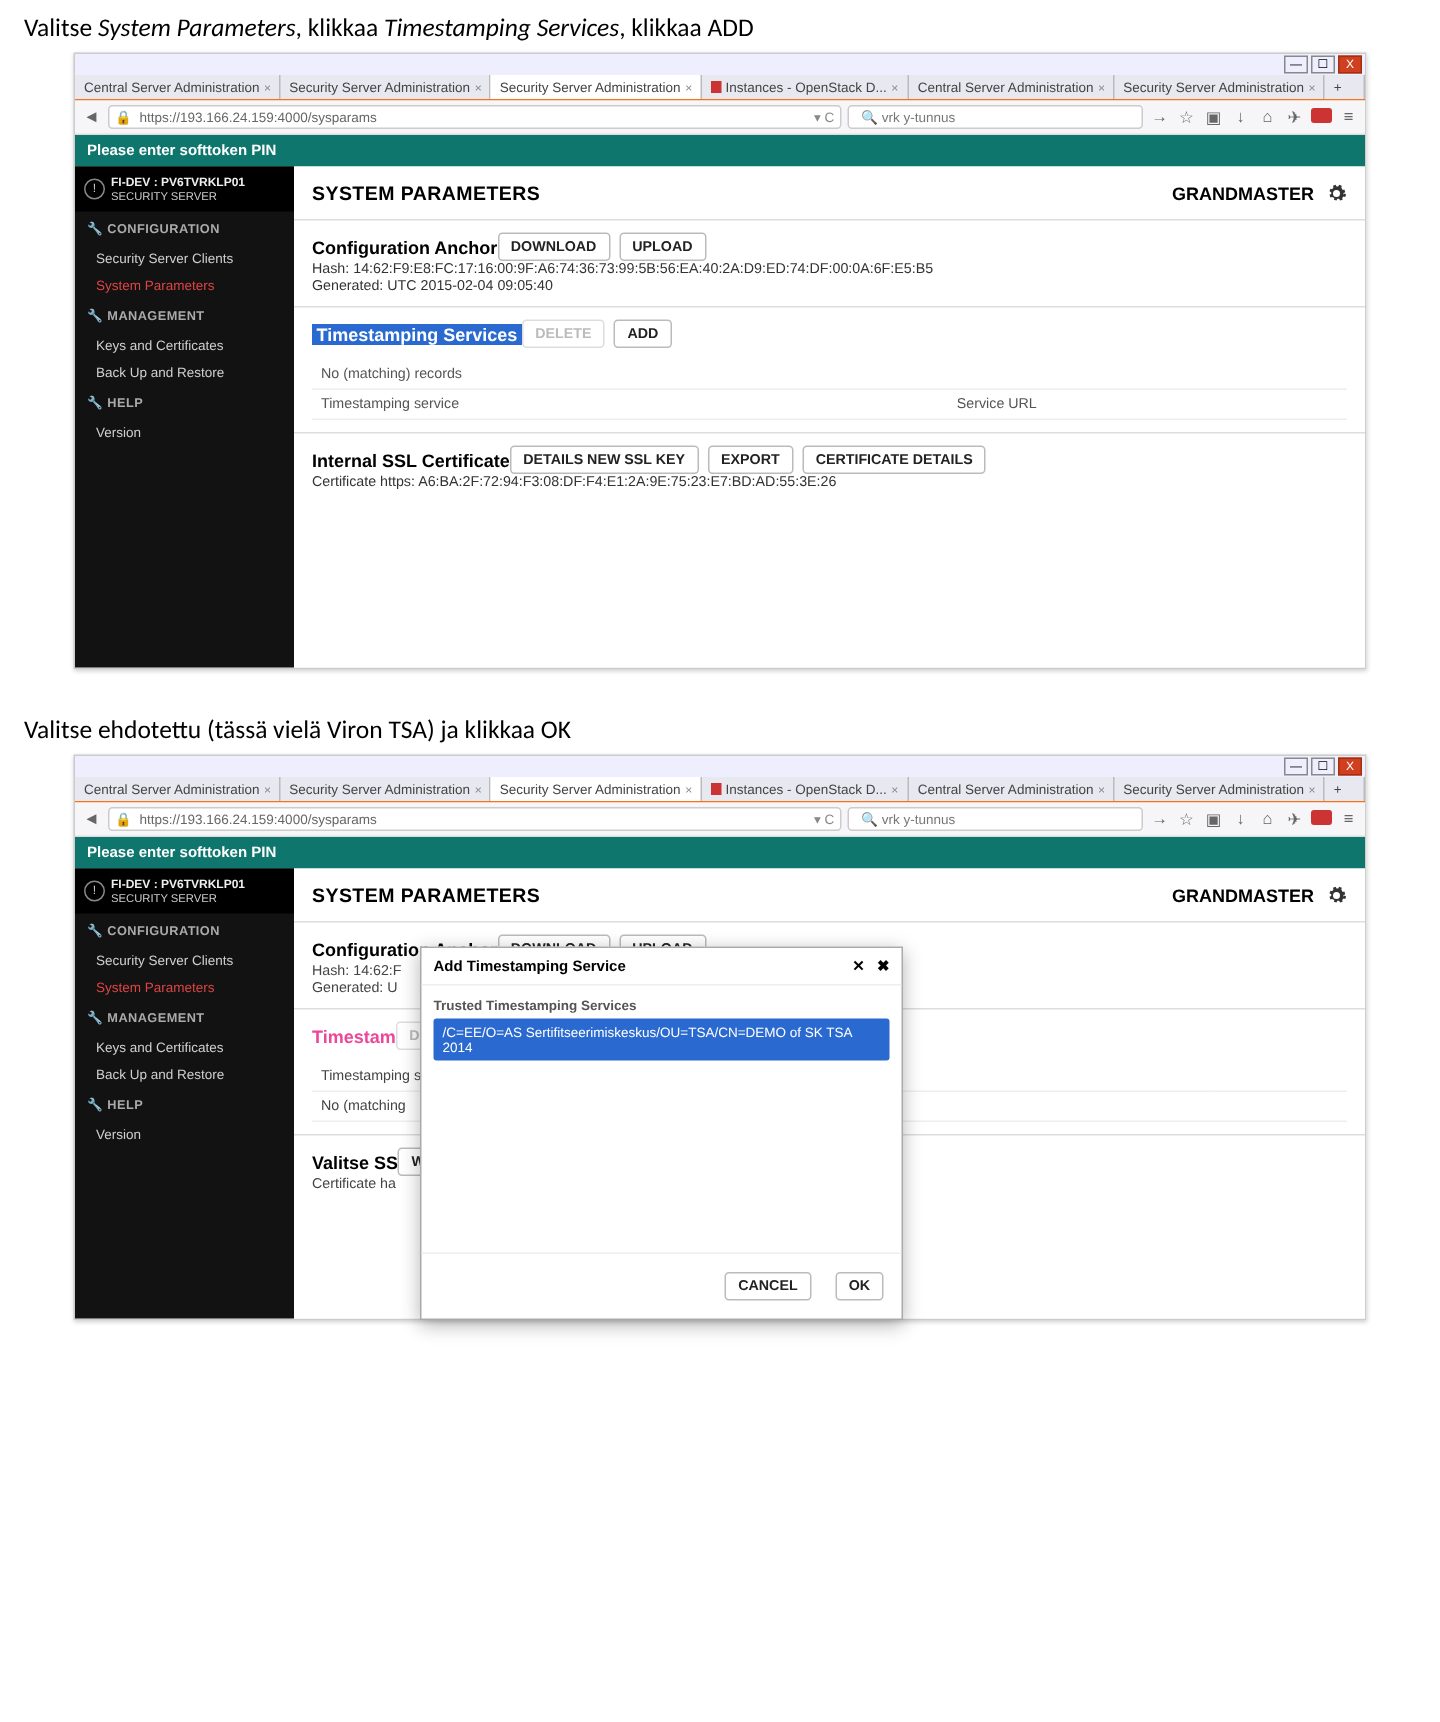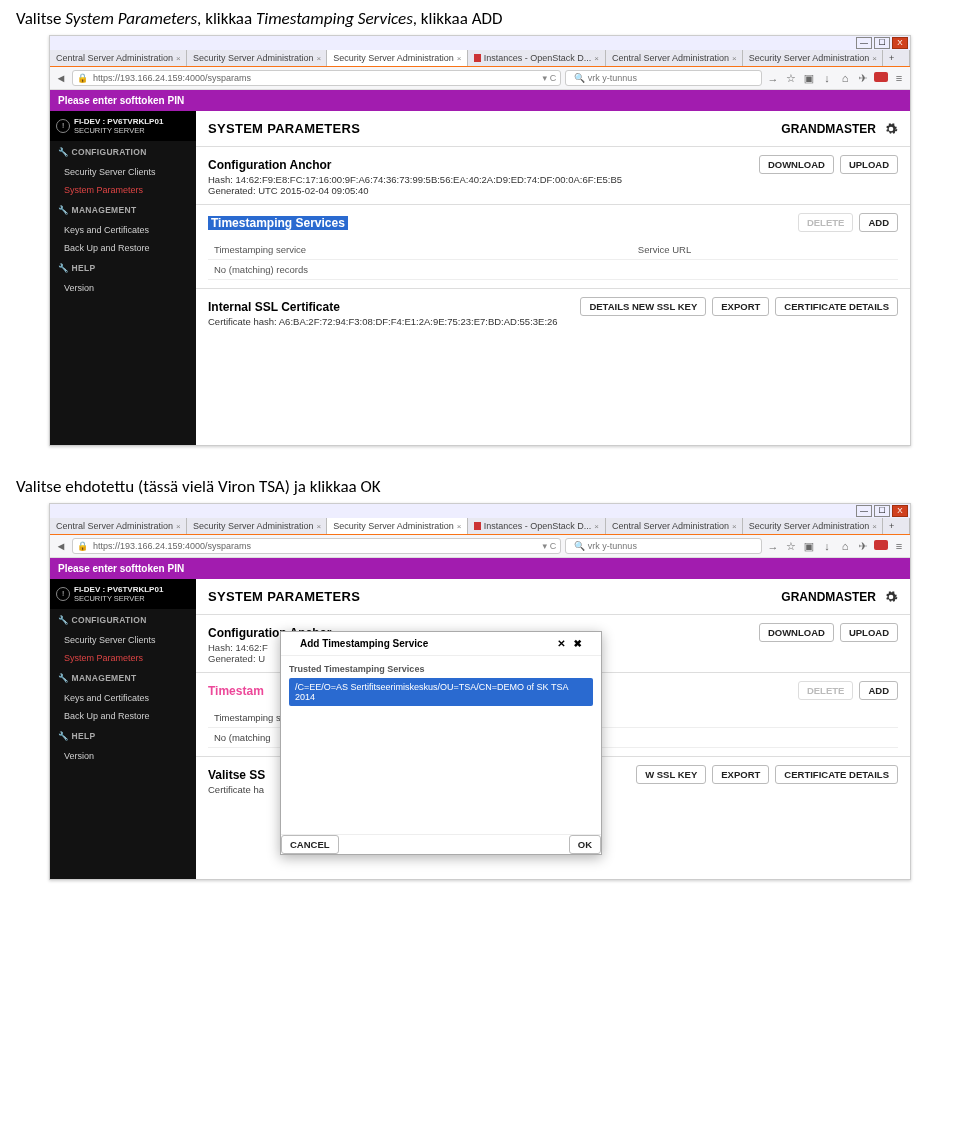--- a/index.html
+++ b/index.html
@@ -18,58 +18,58 @@
   .tab.plus{width:14px;text-align:center}
   .favr{width:8px;height:8px;background:#c33;display:inline-block}
   
   .urlbar{display:flex;align-items:center;padding:3px 4px;background:#f6f6f8;border-bottom:1px solid #ddd;gap:4px}
   .urlbar .ic{width:14px;text-align:center;color:#666;font-size:11px}
   .urlbar .addr{flex:3;border:1px solid #ccc;border-radius:3px;padding:2px 20px 2px 20px;font-size:9px;color:#666;background:#fff;position:relative}
   .urlbar .srch{flex:1.2;border:1px solid #ccc;border-radius:3px;padding:2px 8px;font-size:9px;color:#777;background:#fff}
   .urlbar .rc{width:14px;text-align:center;color:#666;font-size:11px}
   .adp{width:14px;height:10px;background:#c33;border-radius:2px;display:inline-block}
   
-  .redbar{background:#a21caf;color:#fff;padding:5px 8px;font-size:10px;font-weight:bold}
+  .redbar{background:#0f766e;color:#fff;padding:5px 8px;font-size:10px;font-weight:bold}
   
   .app{display:flex;min-height:300px}
   .sidebar{width:146px;background:#121212;color:#bbb;font-size:9px}
   .sb-hdr{background:#000;padding:6px 6px;display:flex;align-items:center;gap:4px}
   .sb-hdr .ic{width:12px;height:12px;border:1px solid #888;border-radius:50%;font-size:8px;text-align:center;line-height:12px;color:#ccc}
   .sb-hdr .t1{font-size:8px;font-weight:bold;color:#eee}
   .sb-hdr .t2{font-size:7.5px;color:#ccc}
   .sb-sec{padding:6px 8px;color:#aaa;font-weight:bold;font-size:8.5px;letter-spacing:0.3px}
   .sb-item{padding:4px 14px;color:#cfcfcf;font-size:9px}
   .sb-item.sel{color:#d44}
   .main{flex:1;background:#fff}
   .mhdr{display:flex;justify-content:space-between;align-items:center;padding:10px 12px}
   .mhdr h2{margin:0;font-size:13px;font-weight:bold;letter-spacing:0.3px}
   .gear{width:14px;height:14px;display:inline-block}
   .gear svg{width:14px;height:14px}
   
   .sec{border-top:1px solid #ddd;padding:8px 12px}
-  .sechdr{display:flex;justify-content:space-between;align-items:center}
+  .sechdr{display:flex;justify-content:flex-start;align-items:center}
   .sechdr h3{margin:0;font-size:12px;font-weight:bold}
   .sechdr.selblue h3{background:#2a6ad0;color:#fff;padding:0 3px}
   .btnrow{display:flex;gap:6px}
   .btn{border:1px solid #bbb;border-radius:3px;background:#fff;padding:3px 8px;font-size:9.5px;font-weight:bold;color:#222}
   .btn.dis{color:#bbb;border-color:#ddd}
   .kv{font-size:9.5px;color:#333;margin-top:0}
   .tbl{width:100%;margin-top:8px;border-collapse:collapse;font-size:9.5px}
   .tbl th,.tbl td{text-align:left;padding:4px 6px;border-bottom:1px solid #eee;color:#555}
   .tbl th{font-weight:normal;color:#555}
   .filler{height:110px}
   
   .dlg{position:absolute;background:#fff;border:1px solid #aaa;box-shadow:0 3px 12px rgba(0,0,0,0.3);width:320px}
   .dlg-wrap{position:relative}
-  .dlg-hdr{display:flex;justify-content:space-between;align-items:flex-end;padding:6px 19px;font-size:10px;font-weight:bold;border-bottom:1px solid #eee}
+  .dlg-hdr{display:flex;justify-content:space-between;align-items:flex-end;padding:6px 8px;font-size:10px;font-weight:bold;border-bottom:1px solid #eee}
   .dlg-hdr .xx{display:flex;gap:8px;font-size:10px;font-weight:bold}
   .dlg-body{padding:8px}
   .dlg-body .sub{font-size:9px;color:#555;font-weight:bold;margin-bottom:4px}
   .dlg-item{background:#2a6ad0;color:#fff;padding:4px 6px;font-size:9px;border-radius:2px}
-  .dlg-ftr{display:flex;justify-content:space-between;gap:16px;padding:0;border-top:1px solid #eee}
+  .dlg-ftr{display:flex;justify-content:flex-end;gap:16px;padding:12px;border-top:1px solid #eee}
   .shot2 .main{min-height:300px}
   .shot2 .sec.gray h3{color:#ec4899}
   .shot2 .cut{color:#444}
 </style>
 </head>
 <body>
 
 <p class="doc-text">
   <span class="n">Valitse </span><span>System Parameters</span><span class="n">, klikkaa </span><span>Timestamping Services</span><span class="n">, klikkaa ADD</span>
 </p>
@@ -171,40 +171,40 @@
         <div class="sechdr selblue">
           <h3>Timestamping Services</h3>
           <div class="btnrow">
             <div class="btn dis">DELETE</div>
             <div class="btn">ADD</div>
           </div>
         </div>
         <table class="tbl">
           <tbody>
               <tr>
+                <td colspan="2">No (matching) records</td>
+              </tr>
+          <tr>
                 <th>Timestamping service</th>
                 <th>Service URL</th>
               </tr>
-          <tr>
-                <td colspan="2">No (matching) records</td>
-              </tr>
         </tbody>
           </table>
       </div>
 
       <div class="sec">
         <div class="sechdr">
           <h3>Internal SSL Certificate</h3>
           <div class="btnrow">
             <div class="btn">DETAILS NEW SSL KEY</div>
             <div class="btn">EXPORT</div>
             <div class="btn">CERTIFICATE DETAILS</div>
           </div>
         </div>
-        <div class="kv"><span>Certificate hash:</span> <span>A6:BA:2F:72:94:F3:08:DF:F4:E1:2A:9E:75:23:E7:BD:AD:55:3E:26</span></div>
+        <div class="kv"><span>Certificate https:</span> <span>A6:BA:2F:72:94:F3:08:DF:F4:E1:2A:9E:75:23:E7:BD:AD:55:3E:26</span></div>
       </div>
       <div class="filler"></div>
     </div>
   </div>
 </div>
 
 <p class="doc-text" style="font-style:normal">
   <span>Valitse ehdotettu (tässä vielä Viron TSA) ja klikkaa OK</span>
 </p>
 

